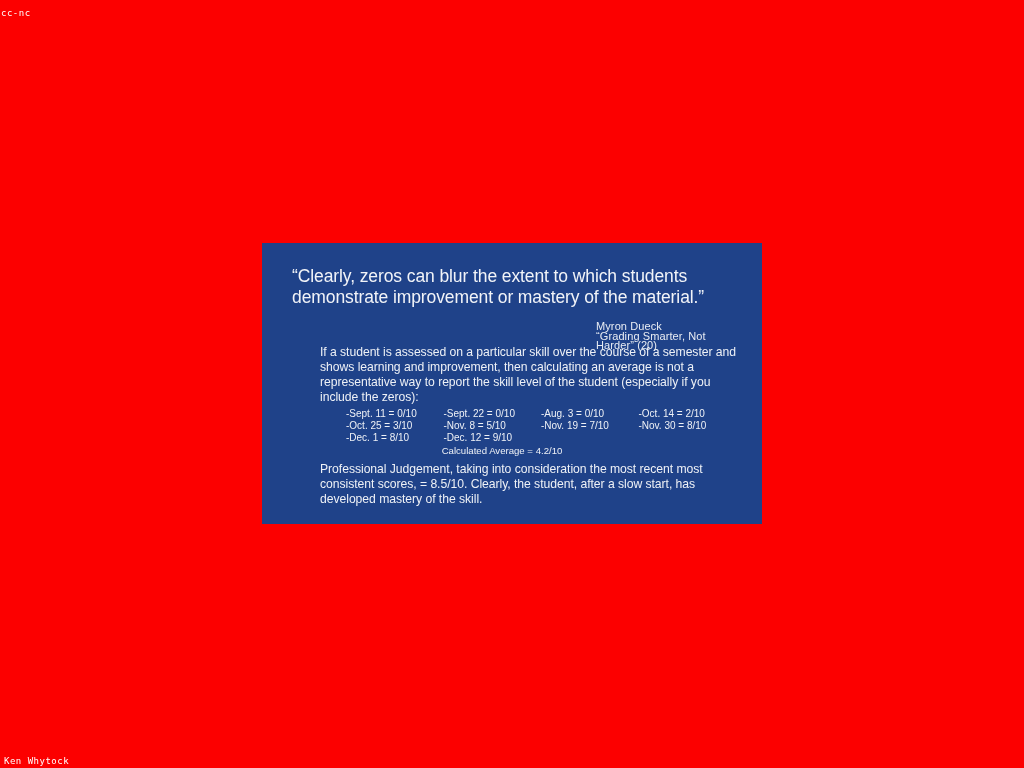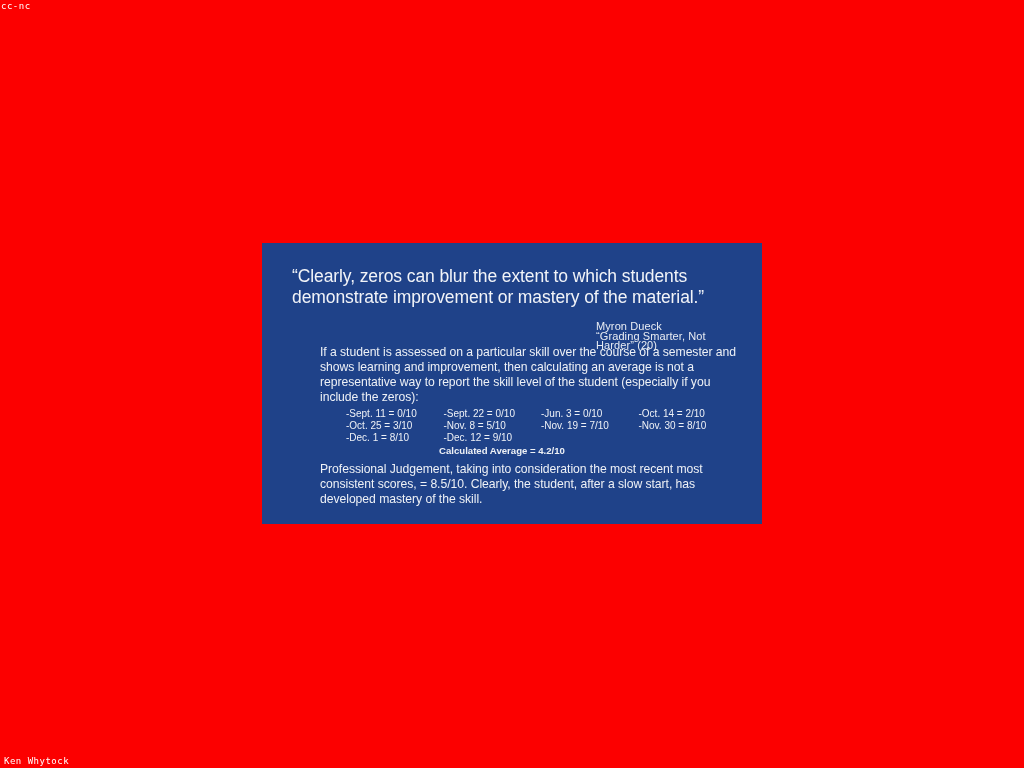--- a/index.html
+++ b/index.html
@@ -17,20 +17,21 @@
 
   
   .watermark {
     position: absolute;
     font-family: "DejaVu Sans Mono", monospace;
     font-size: 9px;
     line-height: 10px;
     color: #ffffff;
     letter-spacing: 0.5px;
     white-space: nowrap;
+    margin-top: 7px;
   }
   .watermark.top-left { left: 1px; top: 1px; }
   .watermark.bottom-left { left: 4px; bottom: 2px; }
 
   
   .slide {
     position: absolute;
     left: 262px;
     top: 243px;
     width: 500px;
@@ -100,21 +101,20 @@
     top: 202px;
     width: 390px;
     text-align: center;
     font-size: 9.6px;
     line-height: 12px;
     color: #eef1f6;
   }
   .avg-inner {
     display: inline-block;
     padding-right: 78px;
-    font-weight: bold;
   }
 </style>
 </head>
 <body>
 
 <div class="watermark top-left">cc-nc</div>
 
 <div class="slide">
 
   <div class="quote">“Clearly, zeros can blur the extent to which students demonstrate improvement or mastery of the material.”</div>
@@ -123,21 +123,21 @@
     <div>Myron Dueck</div>
     <div>“Grading Smarter, Not Harder” (20)</div>
   </div>
 
   <div class="body-para first">If a student is assessed on a particular skill over the course of a semester and shows learning and improvement, then calculating an average is not a representative way to report the skill level of the student (especially if you include the zeros):</div>
 
   <div class="score-grid">
     <div class="score-row">
       <div class="score-cell">-Sept. 11 = 0/10</div>
       <div class="score-cell">-Sept. 22 = 0/10</div>
-      <div class="score-cell">-Jun. 3 = 0/10</div>
+      <div class="score-cell">-Aug. 3 = 0/10</div>
       <div class="score-cell">-Oct. 14 = 2/10</div>
     </div>
     <div class="score-row">
       <div class="score-cell">-Oct. 25 = 3/10</div>
       <div class="score-cell">-Nov. 8 = 5/10</div>
       <div class="score-cell">-Nov. 19 = 7/10</div>
       <div class="score-cell">-Nov. 30 = 8/10</div>
     </div>
     <div class="score-row">
       <div class="score-cell">-Dec. 1 = 8/10</div>

